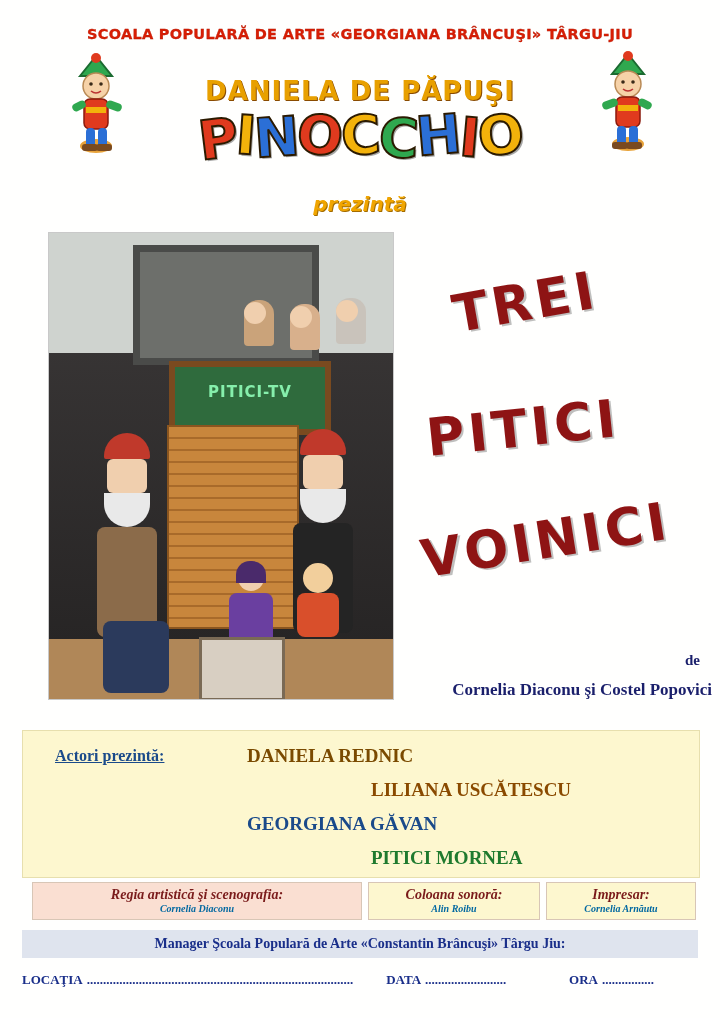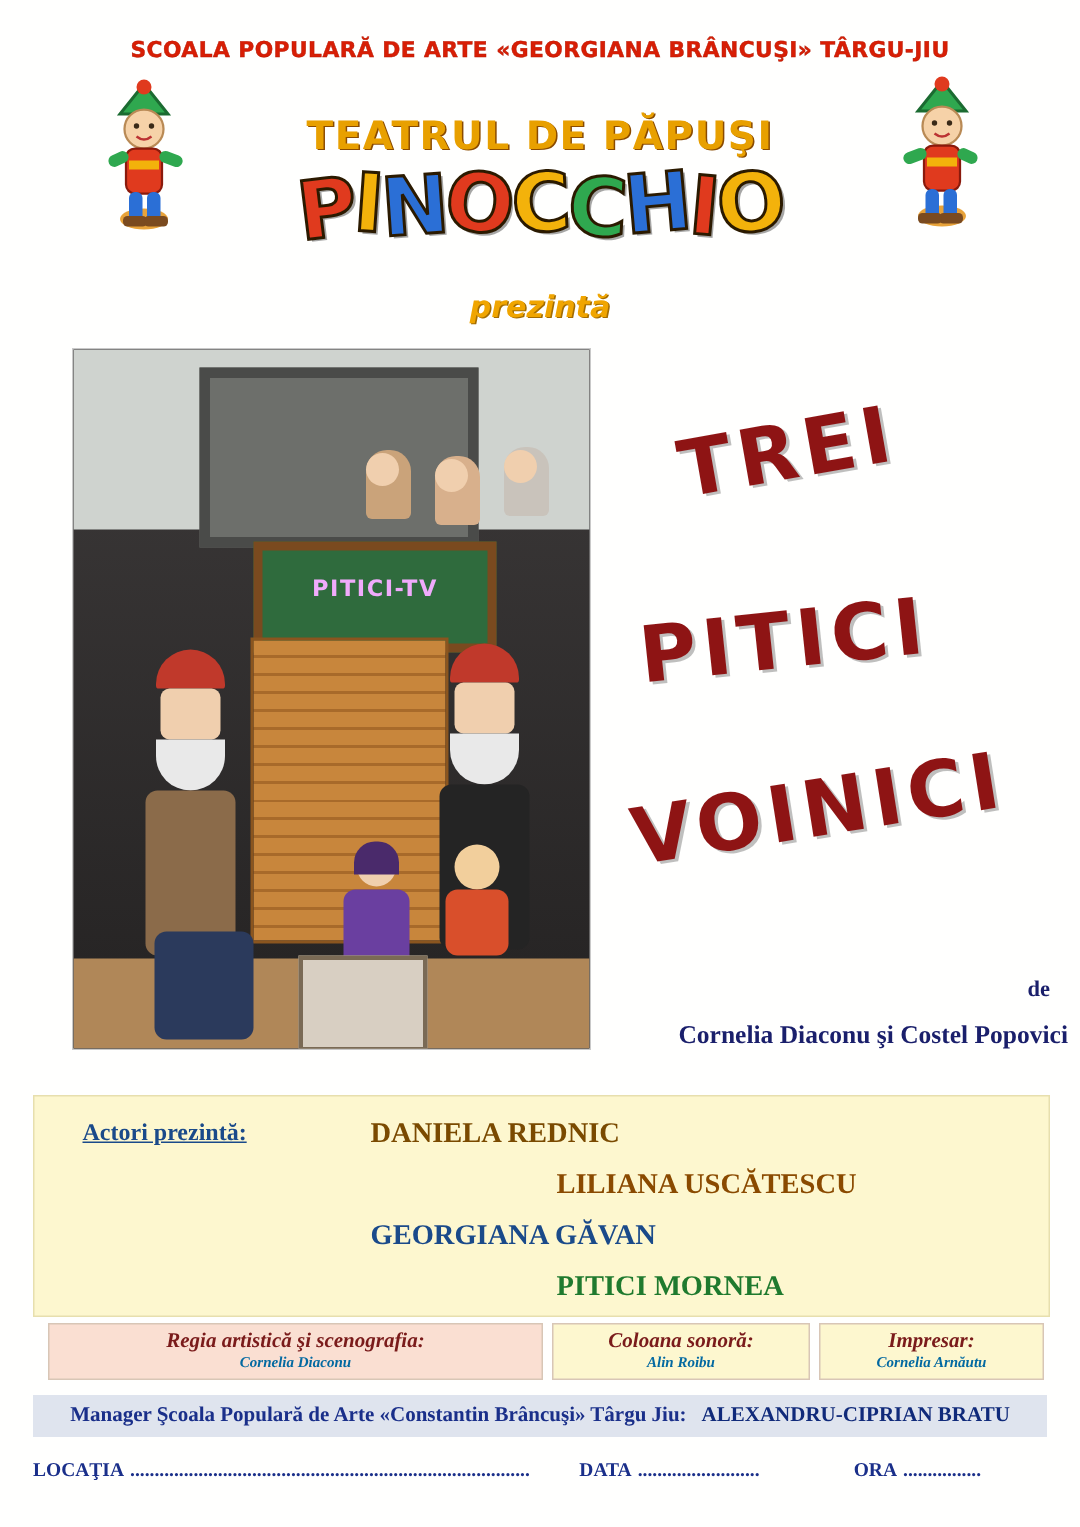--- a/index.html
+++ b/index.html
@@ -76,21 +76,21 @@
   .ph-wall{position:absolute;inset:0;background:linear-gradient(#3d3a3a,#242222);}
   .ph-topwall{position:absolute;left:0;top:0;width:100%;height:120px;background:#cfd3cf;}
   .ph-window{position:absolute;left:84px;top:12px;width:172px;height:106px;background:#6d6f6b;border:7px solid #4a4b49;}
   .ph-puppet{position:absolute;width:30px;height:46px;border-radius:14px 14px 4px 4px;}
   .ph-p1{left:104px;top:48px;background:#caa37a;}
   .ph-p2{left:150px;top:52px;background:#d8b08c;}
   .ph-p3{left:196px;top:46px;background:#c9c3bb;}
   .ph-ph{position:absolute;width:22px;height:22px;border-radius:50%;background:#f0cfae;}
   .ph-board{position:absolute;left:120px;top:128px;width:150px;height:62px;background:#2f6b3d;border:6px solid #7a4a1f;}
   .ph-board span{
-    display:block;text-align:center;color:#f0abfc;font-family:"DejaVu Sans",sans-serif;
+    display:block;text-align:center;color:#86efac;font-family:"DejaVu Sans",sans-serif;
     font-weight:bold;font-size:15px;line-height:50px;letter-spacing:1px;
   }
   .ph-floor{position:absolute;left:0;bottom:0;width:100%;height:60px;background:#b08758;}
   .ph-bricks{position:absolute;left:118px;top:192px;width:128px;height:200px;
     background:repeating-linear-gradient(#c8863c,#c8863c 10px,#a86a2a 10px,#a86a2a 12px);
     border:2px solid #8a551f;}
   .ph-dwarf{position:absolute;width:72px;height:210px;}
   .ph-d-left{left:42px;top:200px;}
   .ph-d-right{left:238px;top:196px;}
   .ph-hat{width:46px;height:26px;background:#c0392b;border-radius:24px 24px 2px 2px;margin:0 auto;}
@@ -179,21 +179,21 @@
     font-family:"Liberation Serif",serif;font-weight:bold;font-size:13px;color:#1a2f8a;
   }
   .footer .dots{flex:1;overflow:hidden;white-space:nowrap;color:#1a2f8a;}
 </style>
 </head>
 <body>
 
 <div class="poster">
 
   <div class="school-line">SCOALA POPULARĂ DE ARTE «GEORGIANA BRÂNCUŞI» TÂRGU-JIU</div>
-  <div class="theatre-line">TEATRUL DE PĂPUŞI</div>
+  <div class="theatre-line">DANIELA DE PĂPUŞI</div>
 
   <div class="pinocchio">
     <span class="p0">P</span><span class="p1">I</span><span class="p2">N</span><span class="p3">O</span><span class="p4">C</span><span class="p5">C</span><span class="p6">H</span><span class="p7">I</span><span class="p8">O</span>
   </div>
 
   <div class="prezinta">prezintă</div>
 
   <svg class="elf elf-left" viewBox="0 0 100 110">
     <ellipse cx="50" cy="96" rx="16" ry="7" fill="#e8a33a"></ellipse>
     <path d="M34 26 L50 6 L66 26 Z" fill="#2fa84f" stroke="#1b6b31" stroke-width="2"></path>
@@ -299,21 +299,20 @@
     <div class="ttl">Coloana sonoră:</div>
     <div class="val">Alin Roibu</div>
   </div>
   <div class="credit c-impresar">
     <div class="ttl">Impresar:</div>
     <div class="val">Cornelia Arnăutu</div>
   </div>
 
   <div class="manager">
     <span>Manager Şcoala Populară de Arte «Constantin Brâncuşi» Târgu Jiu:</span>
-    <span class="mgr-name">ALEXANDRU-CIPRIAN BRATU</span>
   </div>
 
   <div class="footer">
     <span>LOCAŢIA</span>
     <span class="dots">..................................................................................</span>
     <span>DATA</span>
     <span class="dots" style="flex:0 0 140px;">.........................</span>
     <span>ORA</span>
     <span class="dots" style="flex:0 0 96px;">................</span>
   </div>

